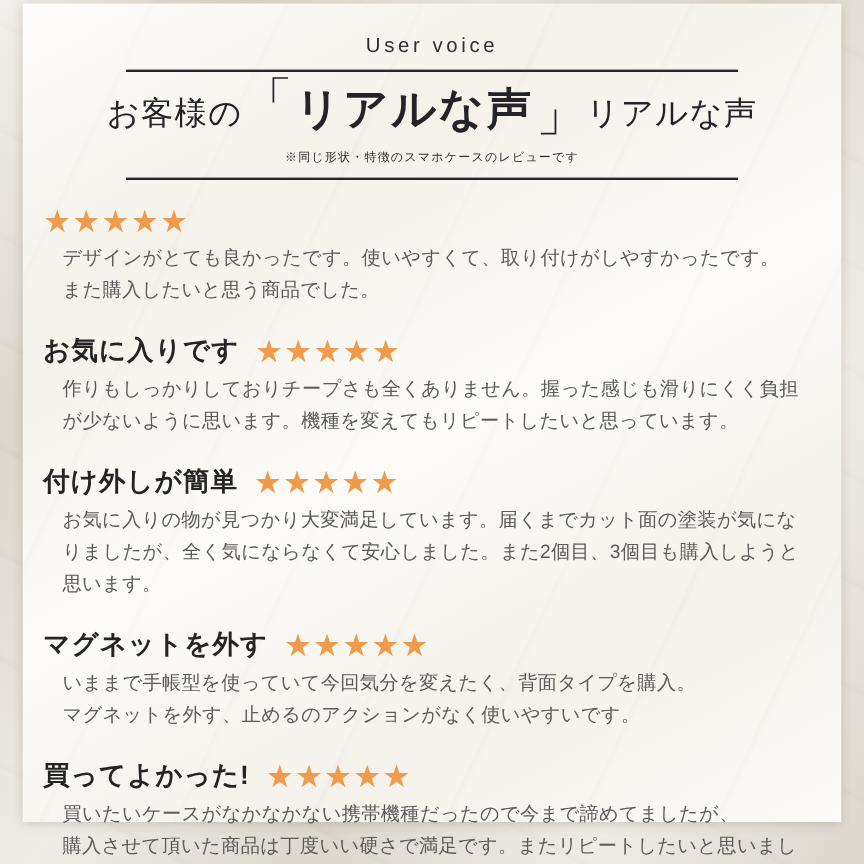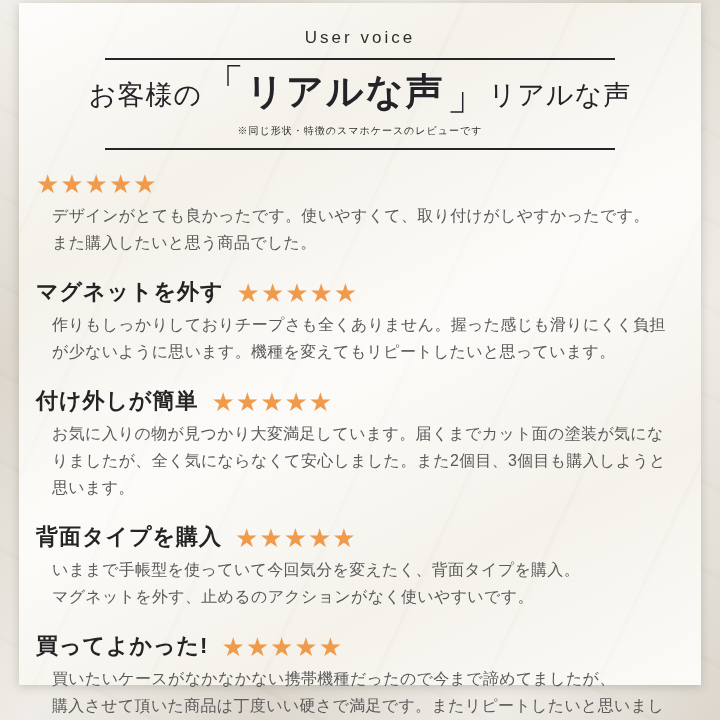--- a/index.html
+++ b/index.html
@@ -175,37 +175,37 @@
       <article class="review">
         <div class="review-head">
           <span class="stars">★★★★★</span>
         </div>
         <p class="review-body">デザインがとても良かったです。使いやすくて、取り付けがしやすかったです。
 また購入したいと思う商品でした。</p>
       </article>
 
       <article class="review">
         <div class="review-head">
+          <h2 class="review-title">お気に入りです</h2>
+          <span class="stars">★★★★★</span>
+        </div>
+        <p class="review-body">作りもしっかりしておりチープさも全くありません。握った感じも滑りにくく負担が少ないように思います。機種を変えてもリピートしたいと思っています。</p>
+      </article>
+
+      <article class="review">
+        <div class="review-head">
+          <h2 class="review-title">付け外しが簡単</h2>
+          <span class="stars">★★★★★</span>
+        </div>
+        <p class="review-body">お気に入りの物が見つかり大変満足しています。届くまでカット面の塗装が気になりましたが、全く気にならなくて安心しました。また2個目、3個目も購入しようと思います。</p>
+      </article>
+
+      <article class="review">
+        <div class="review-head">
           <h2 class="review-title">マグネットを外す</h2>
-          <span class="stars">★★★★★</span>
-        </div>
-        <p class="review-body">作りもしっかりしておりチープさも全くありません。握った感じも滑りにくく負担が少ないように思います。機種を変えてもリピートしたいと思っています。</p>
-      </article>
-
-      <article class="review">
-        <div class="review-head">
-          <h2 class="review-title">付け外しが簡単</h2>
-          <span class="stars">★★★★★</span>
-        </div>
-        <p class="review-body">お気に入りの物が見つかり大変満足しています。届くまでカット面の塗装が気になりましたが、全く気にならなくて安心しました。また2個目、3個目も購入しようと思います。</p>
-      </article>
-
-      <article class="review">
-        <div class="review-head">
-          <h2 class="review-title">背面タイプを購入</h2>
           <span class="stars">★★★★★</span>
         </div>
         <p class="review-body">いままで手帳型を使っていて今回気分を変えたく、背面タイプを購入。
 マグネットを外す、止めるのアクションがなく使いやすいです。</p>
       </article>
 
       <article class="review">
         <div class="review-head">
           <h2 class="review-title">買ってよかった!</h2>
           <span class="stars">★★★★★</span>

